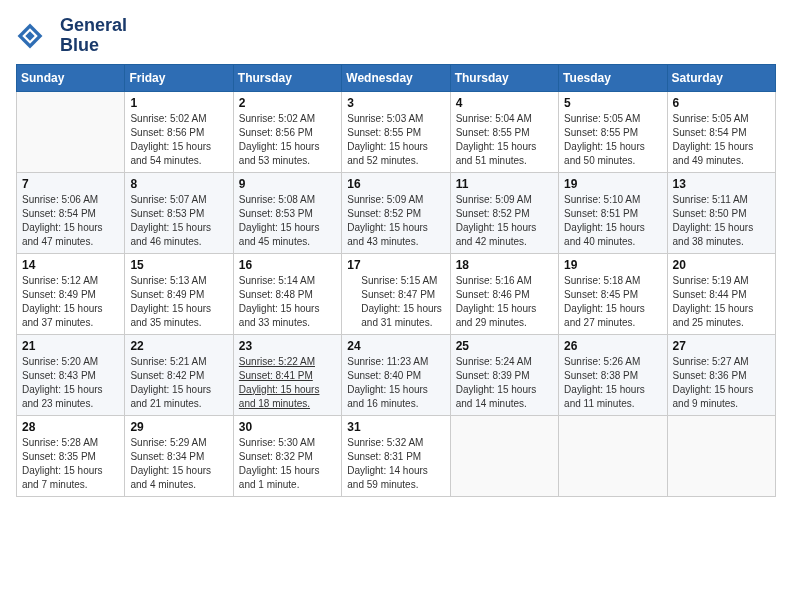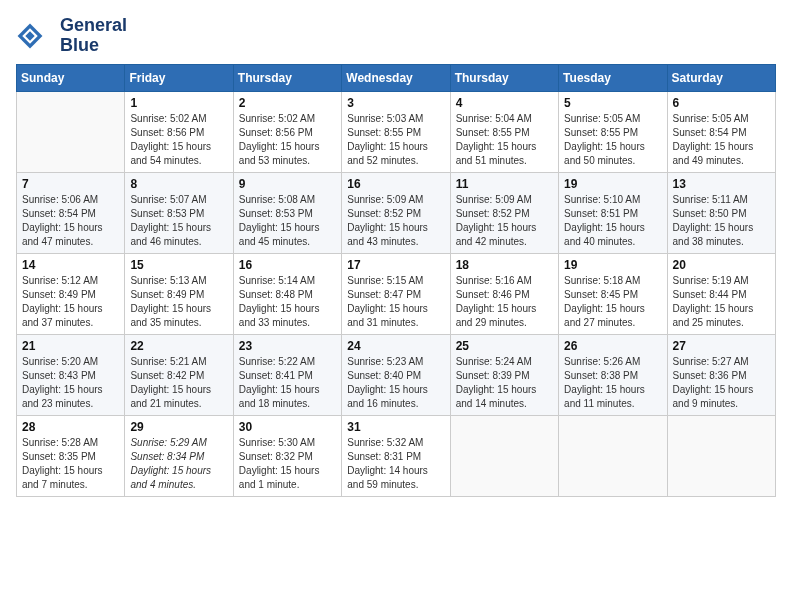--- a/index.html
+++ b/index.html
@@ -230,21 +230,21 @@
         </td>
         <td>
           <div class="day-number">16</div>
           <div class="day-info" style="white-space: pre-line;">Sunrise: 5:14 AM
 Sunset: 8:48 PM
 Daylight: 15 hours
 and 33 minutes.</div>
         </td>
         <td>
           <div class="day-number">17</div>
-          <div class="day-info" style="white-space: pre-line;">Sunrise: 5:15 AM
+          <div class="day-info" style="white-space: pre-line; margin-left: 14px;">Sunrise: 5:15 AM
 Sunset: 8:47 PM
 Daylight: 15 hours
 and 31 minutes.</div>
         </td>
         <td>
           <div class="day-number">18</div>
           <div class="day-info" style="white-space: pre-line;">Sunrise: 5:16 AM
 Sunset: 8:46 PM
 Daylight: 15 hours
 and 29 minutes.</div>
@@ -274,28 +274,28 @@
         </td>
         <td>
           <div class="day-number">22</div>
           <div class="day-info" style="white-space: pre-line;">Sunrise: 5:21 AM
 Sunset: 8:42 PM
 Daylight: 15 hours
 and 21 minutes.</div>
         </td>
         <td>
           <div class="day-number">23</div>
-          <div class="day-info" style="white-space: pre-line;">Sunrise: 5:22 AM
+          <div class="day-info" style="white-space: pre-line; text-decoration: underline;">Sunrise: 5:22 AM
 Sunset: 8:41 PM
 Daylight: 15 hours
 and 18 minutes.</div>
         </td>
         <td>
           <div class="day-number">24</div>
-          <div class="day-info" style="white-space: pre-line;">Sunrise: 5:23 AM
+          <div class="day-info" style="white-space: pre-line;">Sunrise: 11:23 AM
 Sunset: 8:40 PM
 Daylight: 15 hours
 and 16 minutes.</div>
         </td>
         <td>
           <div class="day-number">25</div>
           <div class="day-info" style="white-space: pre-line;">Sunrise: 5:24 AM
 Sunset: 8:39 PM
 Daylight: 15 hours
 and 14 minutes.</div>
@@ -318,21 +318,21 @@
       <tr>
         <td>
           <div class="day-number">28</div>
           <div class="day-info" style="white-space: pre-line;">Sunrise: 5:28 AM
 Sunset: 8:35 PM
 Daylight: 15 hours
 and 7 minutes.</div>
         </td>
         <td>
           <div class="day-number">29</div>
-          <div class="day-info" style="white-space: pre-line; font-style: italic;">Sunrise: 5:29 AM
+          <div class="day-info" style="white-space: pre-line;">Sunrise: 5:29 AM
 Sunset: 8:34 PM
 Daylight: 15 hours
 and 4 minutes.</div>
         </td>
         <td>
           <div class="day-number">30</div>
           <div class="day-info" style="white-space: pre-line;">Sunrise: 5:30 AM
 Sunset: 8:32 PM
 Daylight: 15 hours
 and 1 minute.</div>

